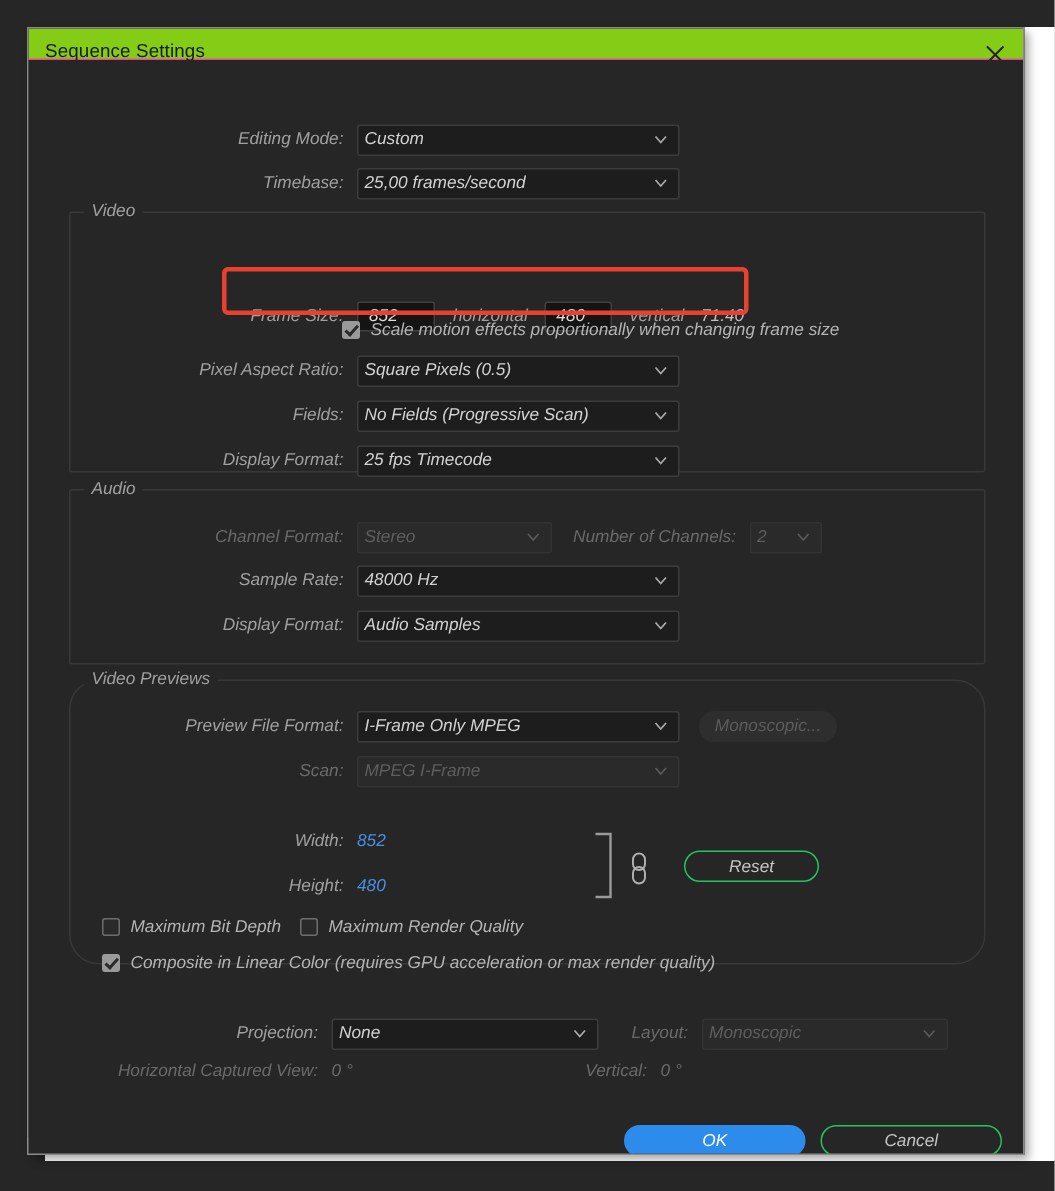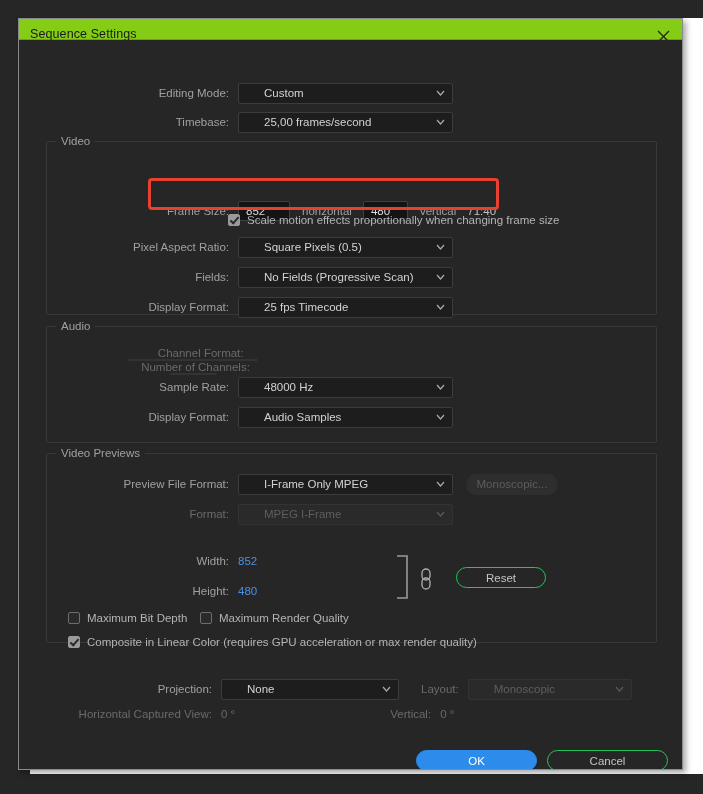--- a/index.html
+++ b/index.html
@@ -78,20 +78,21 @@
   }
   #close-btn svg { display:block; }
 
   
   #dlg-body {
     position: relative;
     height: 718px;
     background: #262626;
     color: #c8c8c8;
     font-size: 11.5px;
+    font-style: italic;
   }
 
   .row {
     position: absolute;
     display: flex;
     align-items: center;
     height: 22px;
   }
   .lbl {
     color: #a0a0a0;
@@ -105,21 +106,21 @@
   
   .sel {
     position: relative;
     background: #1d1d1d;
     border: 1px solid #3c3c3c;
     border-radius: 2px;
     height: 21px;
     box-sizing: border-box;
     display: flex;
     align-items: center;
-    padding-left: 25px;
+    padding-left: 4px;
     color: #d2d2d2;
     font-size: 11.5px;
     cursor: pointer;
     white-space: nowrap;
     overflow: hidden;
   }
   .sel.dis {
     background: #2a2a2a;
     border-color: #333;
     color: #5e5e5e;
@@ -364,21 +365,21 @@
               <path d="M1 1 L4.5 5 L8 1" fill="none" stroke="#aaa" stroke-width="1.2"></path>
             </svg>
         </span>
       </div>
     </div>
 
     <div class="group" style="left:27px; top:286px; width:611px; height:117px;">
       <div class="group-title">Audio</div>
     </div>
 
-    <div class="row" style="left:100px; top:307px;flex-direction:column;">
+    <div class="row" style="left:100px; top:307px;">
       <div class="lbl dim" style="width:110px;">Channel Format:</div>
       <div class="sel dis" style="width:130px; margin-left:9px;">
         <span>Stereo</span>
         <span class="chev">
           <svg width="9" height="6" viewBox="0 0 9 6">
               <path d="M1 1 L4.5 5 L8 1" fill="none" stroke="#5a5a5a" stroke-width="1.2"></path>
             </svg>
         </span>
       </div>
       <div class="lbl dim" style="margin-left:14px;">Number of Channels:</div>
@@ -409,41 +410,41 @@
       <div class="sel" style="width:215px; margin-left:9px;">
         <span>Audio Samples</span>
         <span class="chev">
           <svg width="9" height="6" viewBox="0 0 9 6">
               <path d="M1 1 L4.5 5 L8 1" fill="none" stroke="#aaa" stroke-width="1.2"></path>
             </svg>
         </span>
       </div>
     </div>
 
-    <div class="group" style="left:27px; top:413px; width:611px; height:190px;">
+    <div class="group" style="left:27px; top:413px; width:611px; height:190px;border-radius:20px;">
       <div class="group-title">Video Previews</div>
     </div>
 
     <div class="row" style="left:81px; top:433px;">
       <div class="lbl" style="width:129px;">Preview File Format:</div>
       <div class="sel" style="width:215px; margin-left:9px;">
         <span>I-Frame Only MPEG</span>
         <span class="chev">
           <svg width="9" height="6" viewBox="0 0 9 6">
               <path d="M1 1 L4.5 5 L8 1" fill="none" stroke="#aaa" stroke-width="1.2"></path>
             </svg>
         </span>
       </div>
       <div class="pill dis" style="width:92px; height:21px; margin-left:13px;">
         <span>Monoscopic...</span>
       </div>
     </div>
 
     <div class="row" style="left:81px; top:463px;">
-      <div class="lbl dim" style="width:129px;">Format:</div>
+      <div class="lbl dim" style="width:129px;">Scan:</div>
       <div class="sel dis" style="width:215px; margin-left:9px;">
         <span>MPEG I-Frame</span>
         <span class="chev">
           <svg width="9" height="6" viewBox="0 0 9 6">
               <path d="M1 1 L4.5 5 L8 1" fill="none" stroke="#5a5a5a" stroke-width="1.2"></path>
             </svg>
         </span>
       </div>
     </div>
 

